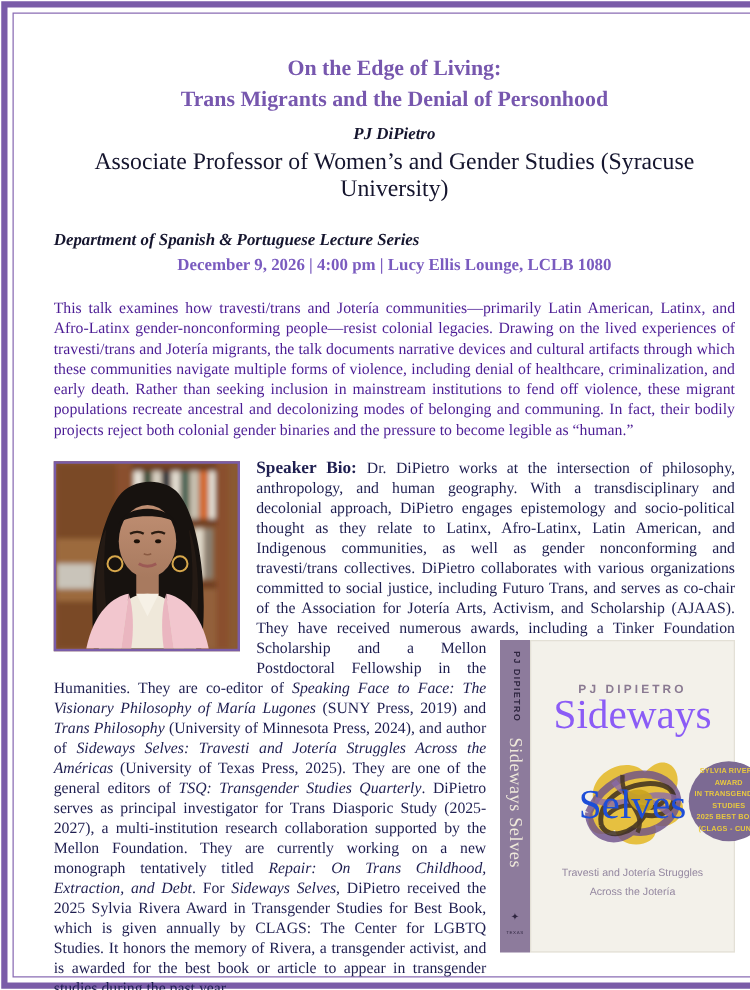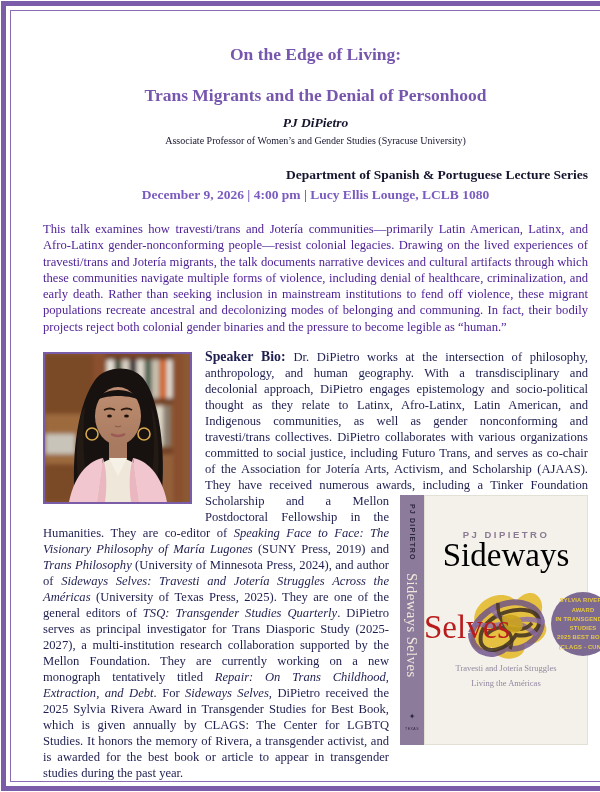--- a/index.html
+++ b/index.html
@@ -2,24 +2,24 @@
 <html><head>
 <meta charset="utf-8">
 <style>
   html,body{margin:0;padding:0;background:#fff;}
   .page{position:relative;width:600px;height:792px;background:#ffffff;overflow:hidden;
         font-family:"Liberation Serif", serif;color:#20204e;padding-left:31px;}
   .frame-outer{position:absolute;inset:1px;border:5px solid #7a5ca8;pointer-events:none;}
   .frame-inner{position:absolute;inset:10px;border:1px solid #8a6cb4;pointer-events:none;}
   .content{position:absolute;left:43px;right:43px;top:44px;}
   .t1{font-size:17.5px;font-weight:bold;color:#7757ae;text-align:center;line-height:1.2;}
-  .t2{font-size:17.5px;font-weight:bold;color:#7757ae;text-align:center;line-height:1.2;margin-top:20px;}
+  .t2{font-size:17.5px;font-weight:bold;color:#7757ae;text-align:center;line-height:1.2;margin-top:4px;}
   .speaker{font-size:13.5px;font-weight:bold;font-style:italic;color:#15152e;text-align:center;margin-top:9px;}
-  .affil{font-size:10px;color:#15152e;text-align:center;margin-top:4px;}
-  .series{font-size:13.5px;font-weight:bold;color:#15152e;text-align:right;margin-top:21px;}
+  .affil{font-size:19px;color:#15152e;text-align:center;margin-top:4px;}
+  .series{font-size:13.5px;font-weight:bold;color:#15152e;text-align:left;margin-top:21px;font-style:italic;}
   .datetime{font-size:13.5px;font-weight:bold;color:#7a5bbf;text-align:center;margin-top:4px;}
   .abstract{font-size:12.6px;line-height:16.3px;text-align:justify;margin-top:18px;color:#4c1d95;}
   .bio{font-size:12.6px;line-height:16px;text-align:justify;margin-top:14px;color:#1e1e50;}
   .bio .lg{font-size:13.8px;font-weight:bold;margin-top:38px;}
   .photo-wrap{float:left;width:145px;height:148px;border:2px solid #7a5ca8;margin:3px 13px 17px 0;
               overflow:hidden;background:#8a5a33;}
   .book{float:right;position:relative;width:190px;height:250px;margin:2px 0 6px 9px;}
   .spine{position:absolute;left:2px;top:0;width:24px;height:250px;background:#8d7b9c;}
   .spine-author{position:absolute;top:9px;left:50%;transform:translateX(-50%);
      writing-mode:vertical-rl;font-family:"Liberation Sans",sans-serif;font-size:7px;font-weight:bold;
@@ -30,26 +30,26 @@
   .spine-logo{position:absolute;bottom:8px;left:0;right:0;text-align:center;color:#2f2640;
      font-family:"Liberation Sans",sans-serif;}
   .spine-logo .mark{font-size:8px;line-height:8px;display:block;}
   .spine-logo .pub{font-size:3.5px;letter-spacing:0.5px;display:block;}
   .cover{position:absolute;left:26px;top:0;width:164px;height:250px;background:#f3f1ea;
      box-shadow:0 0 0 1px #e3e0d6 inset;}
   .cover-author{position:absolute;top:32px;left:0;right:0;text-align:center;
      font-family:"Liberation Sans",sans-serif;font-size:9.5px;font-weight:bold;
      letter-spacing:2.5px;color:#8a7a92;}
   .cover-title1{position:absolute;top:52px;left:0;right:0;text-align:center;
-     font-family:"Liberation Serif",serif;font-size:33px;color:#000000;}
-  .cover-title2{position:absolute;top:124px;left:0;right:0;
-     font-family:"Liberation Serif",serif;font-size:33px;color:#b91c1c;}
+     font-family:"Liberation Serif",serif;font-size:33px;color:#8b5cf6;}
+  .cover-title2{position:absolute;top:124px;left:0;right:0;text-align:center;
+     font-family:"Liberation Serif",serif;font-size:33px;color:#1d4ed8;}
   .scribble{position:absolute;top:78px;left:22px;}
-  .cover-sub{position:absolute;top:166px;left:0;right:0;text-align:center;
-     font-family:Liberation Serif, serif;font-size:8.5px;line-height:15px;color:#9487a0;}
+  .cover-sub{position:absolute;top:179px;left:0;right:0;text-align:center;
+     font-family:Liberation Sans, sans-serif;font-size:8.5px;line-height:15px;color:#9487a0;}
   .badge{position:absolute;right:-27px;top:97px;width:64px;height:64px;border-radius:50%;
      background:#7c6a93;display:flex;flex-direction:column;justify-content:center;align-items:center;
      font-family:"Liberation Sans",sans-serif;font-weight:bold;color:#e9c93f;
      font-size:5.8px;line-height:1.6;text-align:center;letter-spacing:0.2px;}
 </style>
 </head>
 <body>
 
 <div class="page">
   <div class="frame-outer"></div>
@@ -154,21 +154,21 @@
               <path d="M25,60 C40,25 85,20 95,45 C100,60 80,80 60,75 C45,88 25,78 25,60" fill="none" stroke="#6b4f8a" stroke-width="6" opacity="0.8"></path>
               <path d="M35,70 C30,45 70,30 88,40 C100,48 90,66 70,62 C60,78 40,82 35,70" fill="none" stroke="#3c2e20" stroke-width="4" opacity="0.85"></path>
               <path d="M45,35 C60,55 75,45 90,62 M30,50 C55,60 70,38 98,50" stroke="#8a6aa8" stroke-width="5" fill="none" opacity="0.8"></path>
               <path d="M40,62 C58,44 72,66 86,50 M52,30 C50,52 72,58 64,76" stroke="#4a3826" stroke-width="3.5" fill="none" opacity="0.9"></path>
               <path d="M56,44 C66,38 80,44 76,56 C70,64 56,58 56,44" fill="#caa31e" opacity="0.9"></path>
             </svg>
           </div>
           <div class="cover-title2">Selves</div>
           <div class="cover-sub">
             <span>Travesti and Jotería Struggles</span><br>
-            <span>Living the Américas</span>
+            <span>Across the Jotería</span>
           </div>
           <div class="badge">
             <span>SYLVIA RIVERA AWARD</span>
             <span>IN TRANSGENDER STUDIES</span>
             <span>2025 BEST BOOK</span>
             <span>(CLAGS - CUNY)</span>
           </div>
         </div>
       </div>
 

